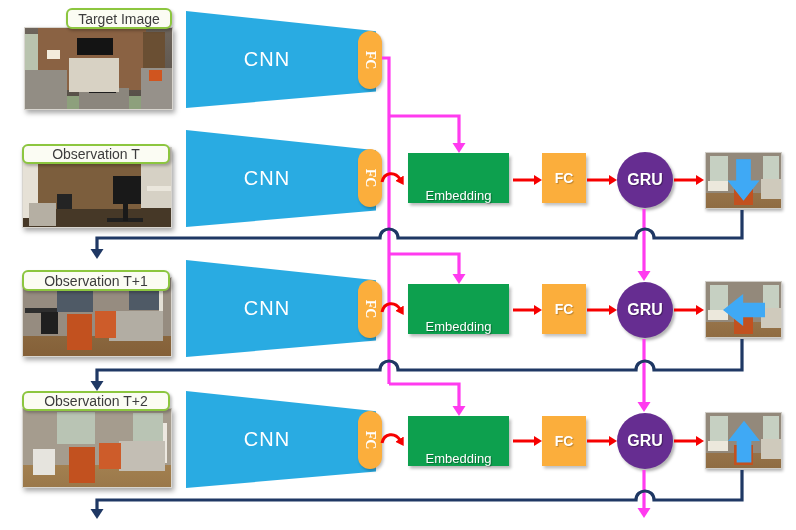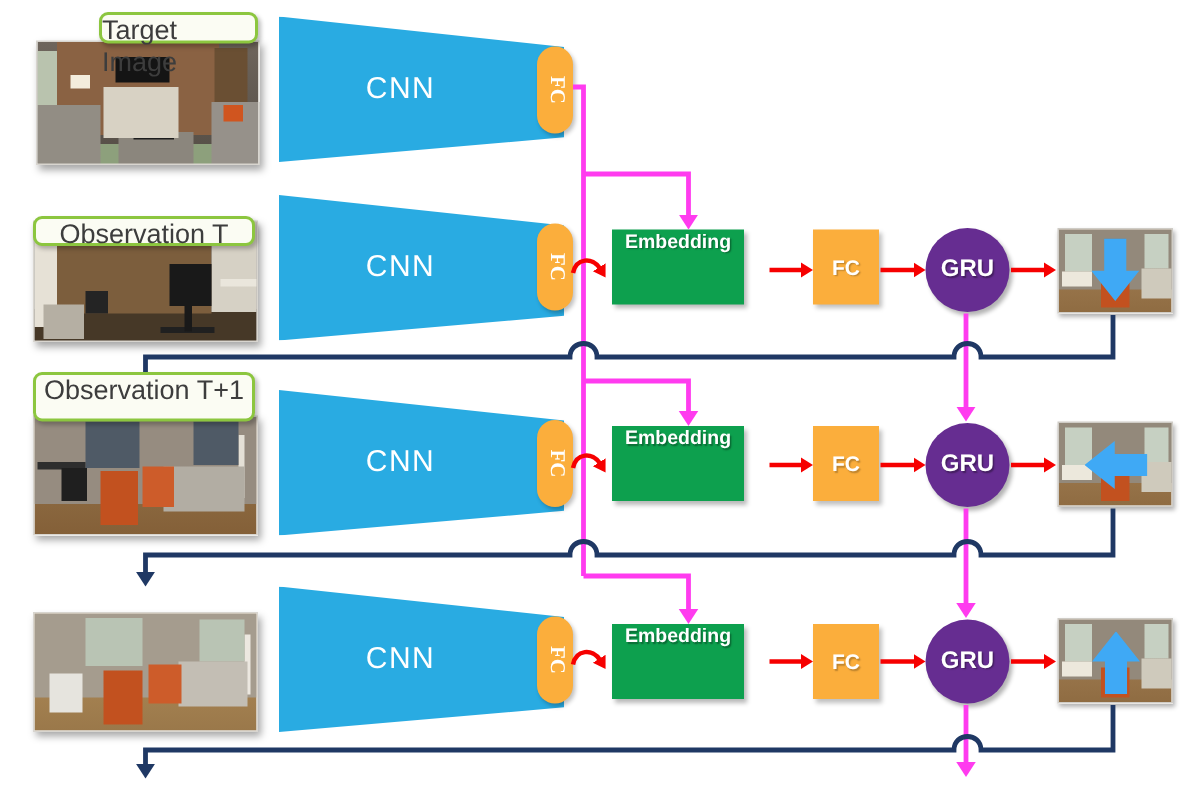--- a/index.html
+++ b/index.html
@@ -66,40 +66,40 @@
   .scene-out{background:
     linear-gradient(#c2511f,#c2511f) 28px 32px/19px 20px,
     linear-gradient(#cfcabc,#cfcabc) 55px 26px/20px 20px,
     linear-gradient(#ece8dc,#ece8dc) 2px 28px/20px 10px,
     linear-gradient(#c6d0c2,#c6d0c2) 4px 3px/18px 25px,
     linear-gradient(#c6d0c2,#c6d0c2) 57px 3px/16px 23px,
     linear-gradient(#93897b,#93897b) 0px 0px/76px 40px,
     linear-gradient(#a8845a,#8f6c42);background-repeat:no-repeat}
 
   
-  .label-pill{position:absolute;display:flex;justify-content:center;
+  .label-pill{position:absolute;display:flex;align-items:center;justify-content:center;
     background:var(--label-fill);border:2px solid var(--label-border-green);border-radius:6px;
-    box-shadow:1.5px 2px 3px rgba(0,0,0,.25);font-size:18px;color:var(--label-text);z-index:5}
+    box-shadow:1.5px 2px 3px rgba(0,0,0,.25);font-size:14px;color:var(--label-text);z-index:5}
 
   
   .cnn{position:absolute;width:190px;height:97px;background:var(--cnn-blue);
     clip-path:polygon(0% 0%,100% 21%,100% 83%,0% 100%);
     display:flex;align-items:center;justify-content:center;
     filter:drop-shadow(3px 3px 2px rgba(0,0,0,.22))}
   .cnn span{color:#fff;font-size:20px;letter-spacing:1px;margin-right:28px}
 
   
   .fc-pill{position:absolute;width:24px;height:58px;background:var(--fc-orange);border-radius:12px;
     display:flex;align-items:center;justify-content:center;box-shadow:1.5px 2px 3px rgba(0,0,0,.25);z-index:2}
   .fc-pill span{display:block;transform:rotate(90deg);font-family:"Liberation Serif",serif;
     font-weight:700;font-size:14px;color:#fff}
 
   
-  .embedding{position:absolute;width:88px;height:50px;background:var(--embedding-green);
-    display:flex;align-items:flex-start;justify-content:center;color:#fff;font-weight:700;font-size:13px;
+  .embedding{position:absolute;width:101px;height:50px;background:var(--embedding-green);
+    display:flex;align-items:flex-end;justify-content:center;color:#fff;font-weight:400;font-size:13px;
     text-shadow:1px 1px 1px rgba(0,0,0,.35);box-shadow:2px 2.5px 3px rgba(0,0,0,.28)}
 
   
   .fc-box{position:absolute;width:44px;height:50px;background:var(--fc-orange);
     display:flex;align-items:center;justify-content:center;color:#fff;font-weight:700;font-size:14px;
     text-shadow:1px 1px 1px rgba(0,0,0,.25);box-shadow:2px 2.5px 3px rgba(0,0,0,.25)}
 
   
   .gru{position:absolute;width:56px;height:56px;border-radius:50%;background:var(--gru-purple);
     display:flex;align-items:center;justify-content:center;color:#fff;font-weight:700;font-size:16px;
@@ -152,21 +152,21 @@
     <span>FC</span>
   </div>
   <div class="gru" style="left:617px;top:152px">
     <span>GRU</span>
   </div>
   <div class="out-thumb scene-out" style="left:705px;top:152px;width:77px;height:57px">
     <div class="action-arrow" data-dir="down"></div>
   </div>
 
   <div class="thumb scene-c" style="left:22px;top:277px;width:150px;height:80px"></div>
-  <div class="label-pill" style="left:22px;top:248px;width:148px;height:33px">
+  <div class="label-pill" style="left:22px;top:270px;width:148px;height:21px">
     <span>Observation T+1</span>
   </div>
   <div class="cnn" style="left:186px;top:260px">
     <span>CNN</span>
   </div>
   <div class="fc-pill" style="left:358px;top:280px">
     <span>FC</span>
   </div>
   <div class="embedding" style="left:408px;top:284px">
     <span>Embedding</span>
@@ -175,20 +175,23 @@
     <span>FC</span>
   </div>
   <div class="gru" style="left:617px;top:282px">
     <span>GRU</span>
   </div>
   <div class="out-thumb scene-out" style="left:705px;top:281px;width:77px;height:57px">
     <div class="action-arrow" data-dir="left"></div>
   </div>
 
   <div class="thumb scene-d" style="left:22px;top:408px;width:150px;height:80px"></div>
+  <div class="label-pill" style="left:22px;top:391px;width:148px;height:20px">
+    <span>Observation T+2</span>
+  </div>
   <div class="cnn" style="left:186px;top:391px">
     <span>CNN</span>
   </div>
   <div class="fc-pill" style="left:358px;top:411px">
     <span>FC</span>
   </div>
   <div class="embedding" style="left:408px;top:416px">
     <span>Embedding</span>
   </div>
   <div class="fc-box" style="left:542px;top:416px">

